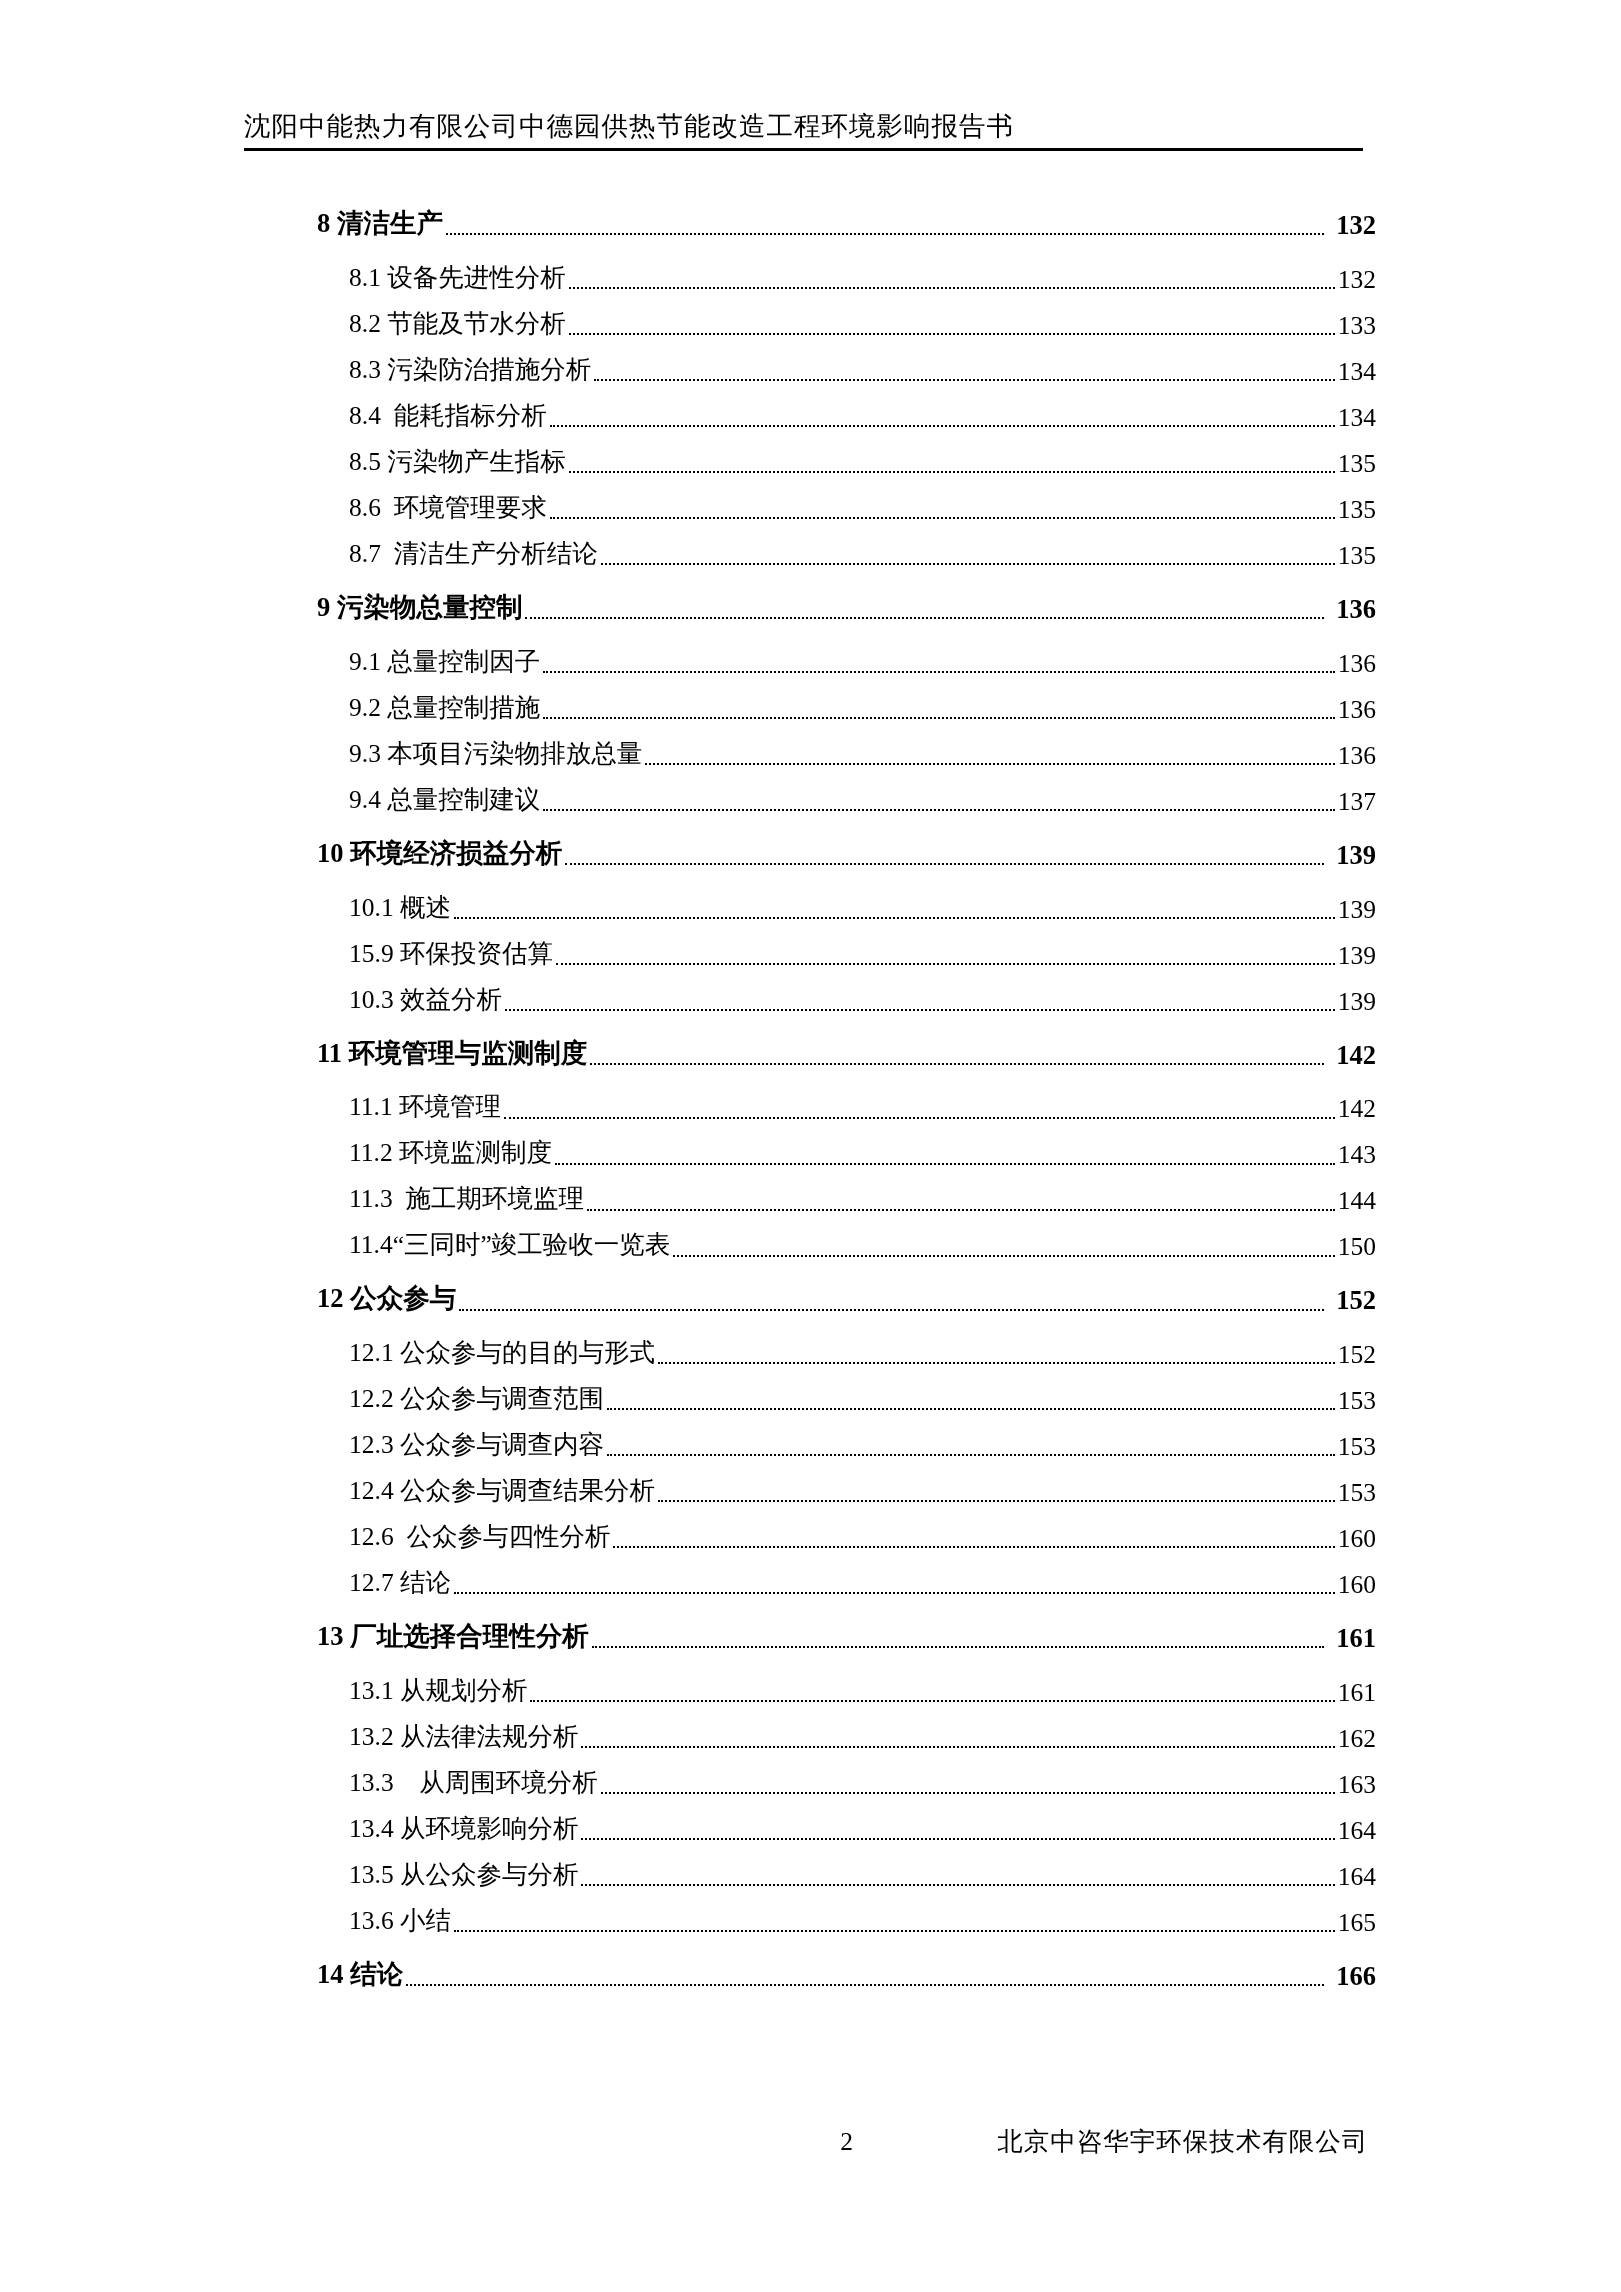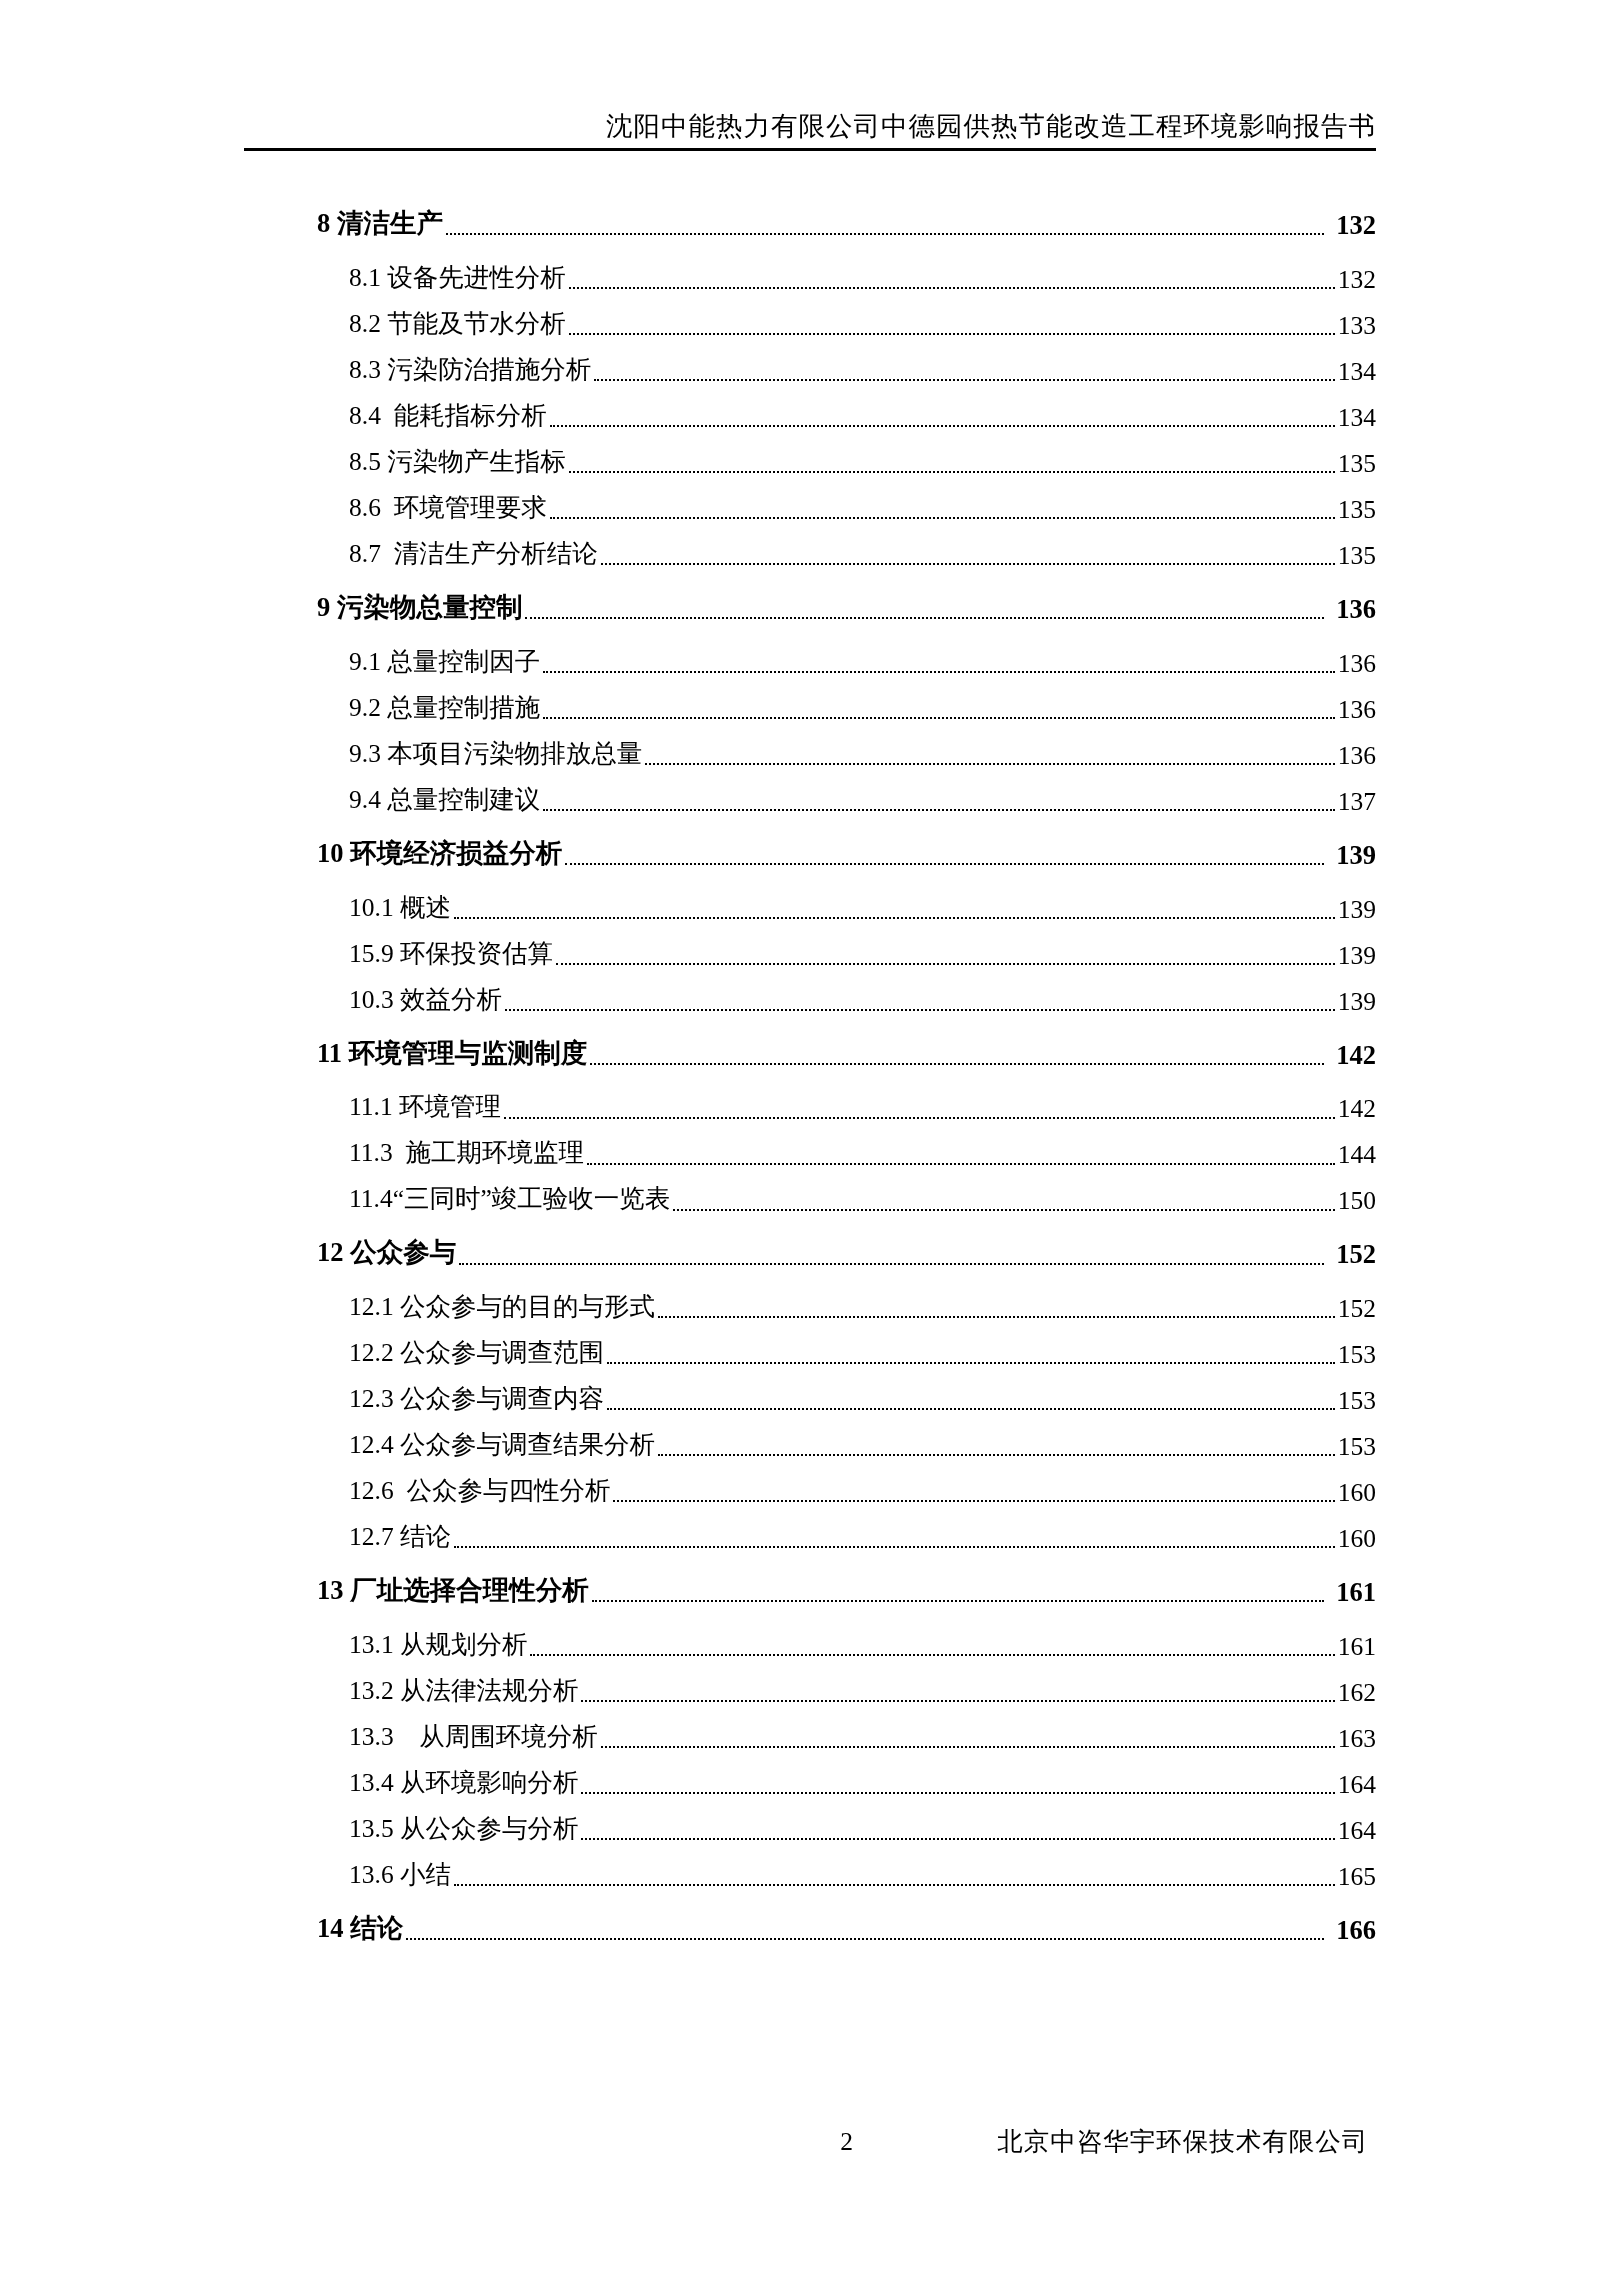--- a/index.html
+++ b/index.html
@@ -12,23 +12,22 @@
     width: 1621px;
     height: 2293px;
     background: #ffffff;
     color: #000000;
     font-family: "Liberation Serif", "DejaVu Serif", serif;
     overflow: hidden;
   }
   .header {
     position: absolute;
     left: 244px;
-    right: 245px;
+    right: 258px;
     top: 110px;
-    text-align: right;
     font-size: 26.5px;
     line-height: 33px;
     letter-spacing: 1px;
     padding-bottom: 4.9px;
     border-bottom: 3.9px solid #000000;
     white-space: pre;
   }
   .toc {
     position: absolute;
     left: 317px;
@@ -110,20 +109,21 @@
       <div class="toc-row level-2"><span class="label">9.1 总量控制因子</span><span class="leader"></span><span class="page-num">136</span></div>
       <div class="toc-row level-2"><span class="label">9.2 总量控制措施</span><span class="leader"></span><span class="page-num">136</span></div>
       <div class="toc-row level-2"><span class="label">9.3 本项目污染物排放总量</span><span class="leader"></span><span class="page-num">136</span></div>
       <div class="toc-row level-2"><span class="label">9.4 总量控制建议</span><span class="leader"></span><span class="page-num">137</span></div>
       <div class="toc-row level-1"><span class="label">10 环境经济损益分析</span><span class="leader"></span><span class="page-num">139</span></div>
       <div class="toc-row level-2"><span class="label">10.1 概述</span><span class="leader"></span><span class="page-num">139</span></div>
       <div class="toc-row level-2"><span class="label">15.9 环保投资估算</span><span class="leader"></span><span class="page-num">139</span></div>
       <div class="toc-row level-2"><span class="label">10.3 效益分析</span><span class="leader"></span><span class="page-num">139</span></div>
       <div class="toc-row level-1"><span class="label">11 环境管理与监测制度</span><span class="leader"></span><span class="page-num">142</span></div>
       <div class="toc-row level-2"><span class="label">11.1 环境管理</span><span class="leader"></span><span class="page-num">142</span></div>
+      <div class="toc-row level-2"><span class="label">11.2 环境监测制度</span><span class="leader"></span><span class="page-num">143</span></div>
       <div class="toc-row level-2"><span class="label">11.3  施工期环境监理</span><span class="leader"></span><span class="page-num">144</span></div>
       <div class="toc-row level-2"><span class="label">11.4“三同时”竣工验收一览表</span><span class="leader"></span><span class="page-num">150</span></div>
       <div class="toc-row level-1"><span class="label">12 公众参与</span><span class="leader"></span><span class="page-num">152</span></div>
       <div class="toc-row level-2"><span class="label">12.1 公众参与的目的与形式</span><span class="leader"></span><span class="page-num">152</span></div>
       <div class="toc-row level-2"><span class="label">12.2 公众参与调查范围</span><span class="leader"></span><span class="page-num">153</span></div>
       <div class="toc-row level-2"><span class="label">12.3 公众参与调查内容</span><span class="leader"></span><span class="page-num">153</span></div>
       <div class="toc-row level-2"><span class="label">12.4 公众参与调查结果分析</span><span class="leader"></span><span class="page-num">153</span></div>
       <div class="toc-row level-2"><span class="label">12.6  公众参与四性分析</span><span class="leader"></span><span class="page-num">160</span></div>
       <div class="toc-row level-2"><span class="label">12.7 结论</span><span class="leader"></span><span class="page-num">160</span></div>
       <div class="toc-row level-1"><span class="label">13 厂址选择合理性分析</span><span class="leader"></span><span class="page-num">161</span></div>

